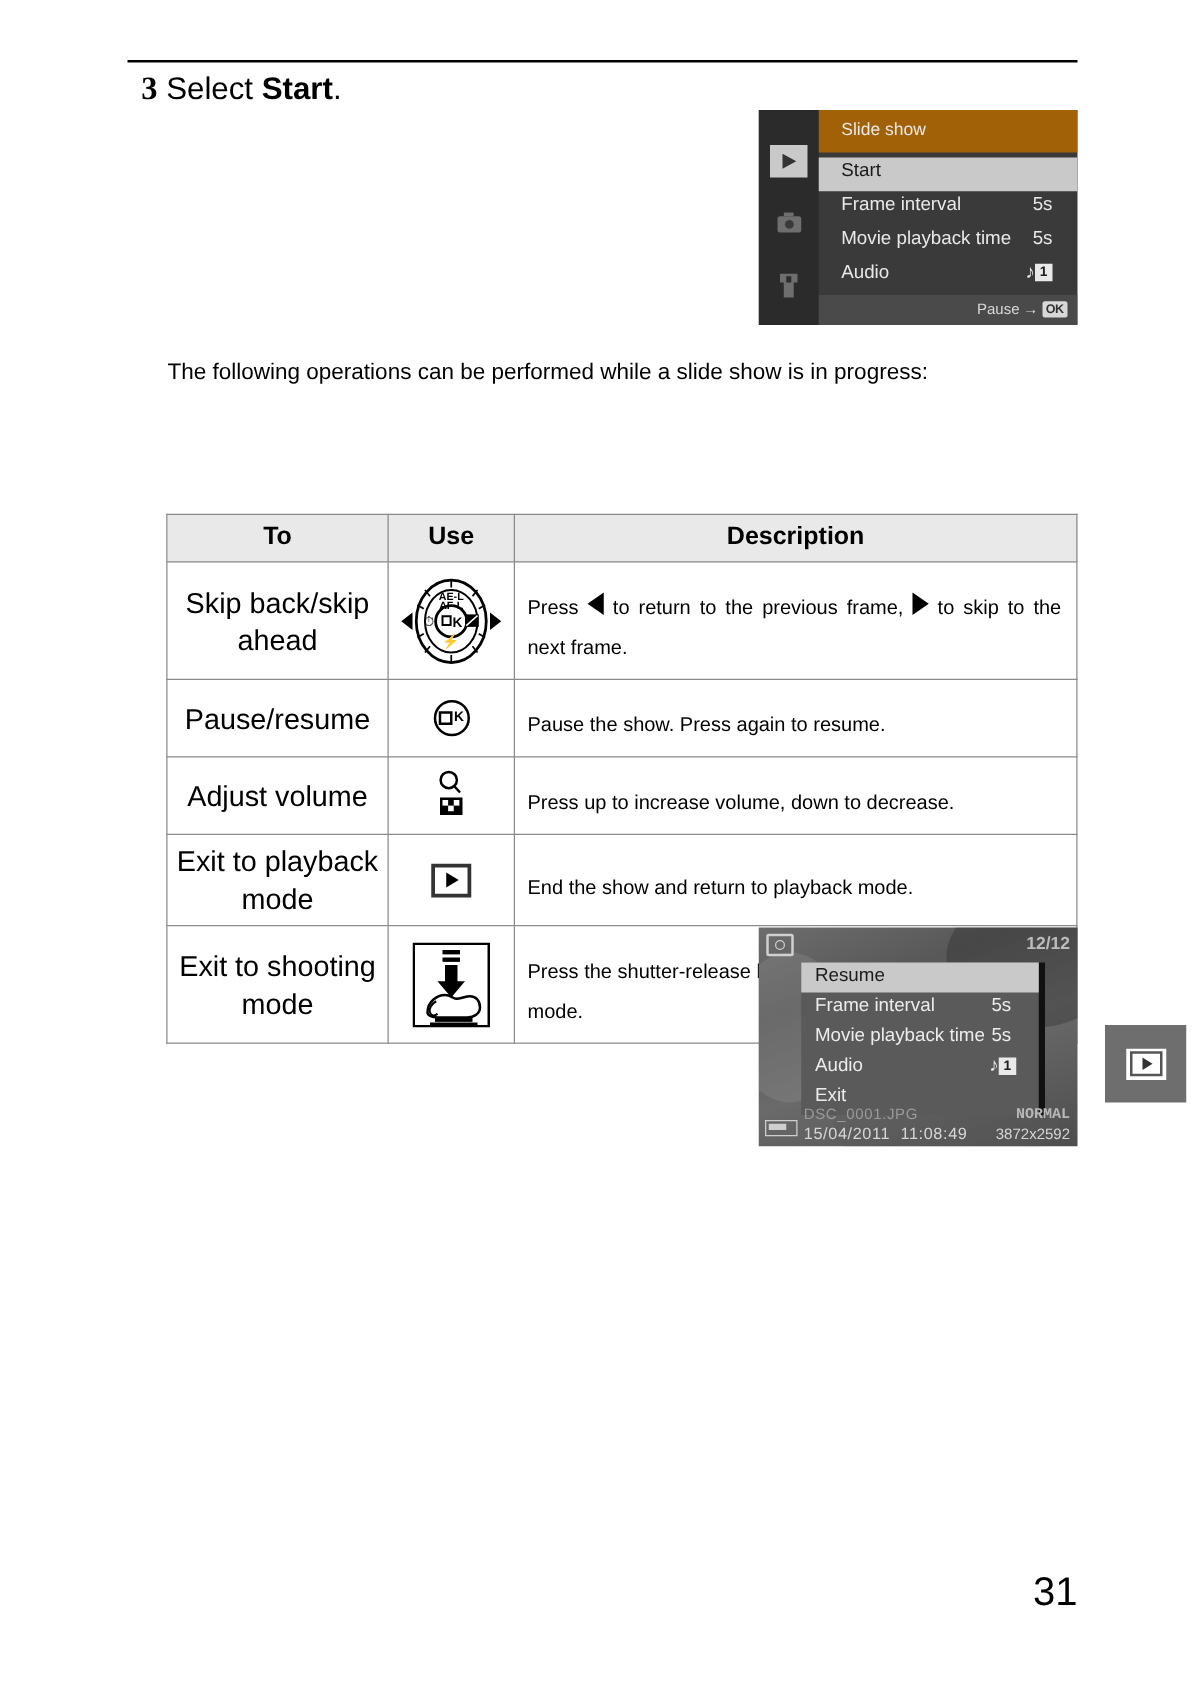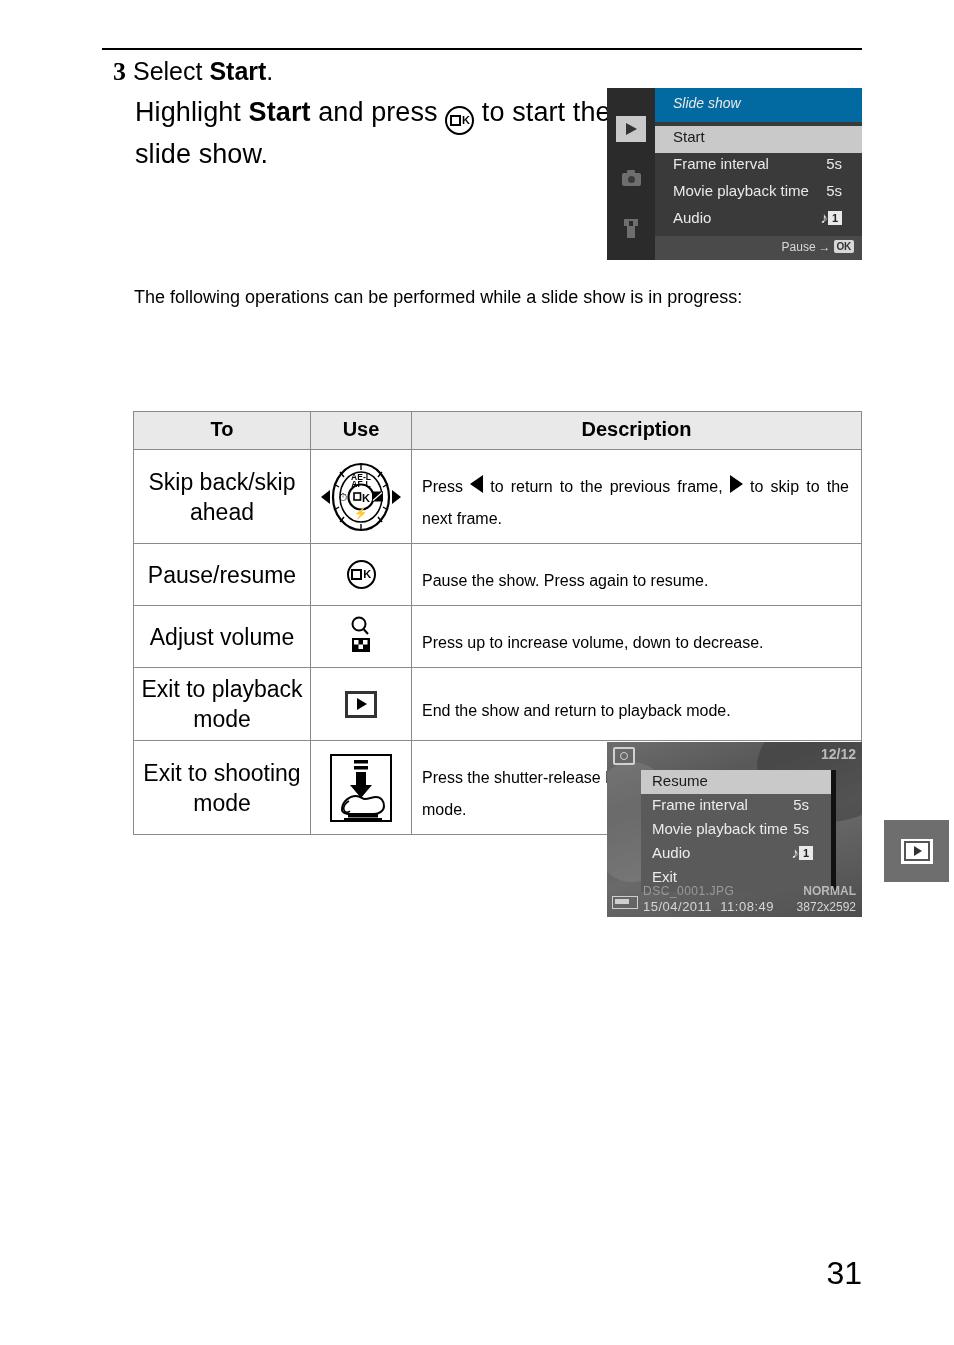--- a/index.html
+++ b/index.html
@@ -35,21 +35,21 @@
   .tri-right{border-top:9px solid transparent;border-bottom:9px solid transparent;border-left:13px solid #000;}
 
   
   .lcd1{position:absolute;left:607px;top:88px;width:255px;height:172px;background:#3a3a3a;overflow:hidden;}
   .lcd1 .tabcol{position:absolute;left:0;top:0;width:48px;height:100%;background:#2b2b2b;}
   .lcd1 .tabcol .tb{position:absolute;left:9px;width:30px;height:26px;display:flex;align-items:center;justify-content:center;}
   .lcd1 .tabcol .tb.sel{background:#c9c9c9;}
   .lcd1 .tabcol .tb1{top:28px;}
   .lcd1 .tabcol .tb2{top:78px;}
   .lcd1 .tabcol .tb3{top:128px;}
-  .lcd1 .titleb{position:absolute;left:48px;top:0;right:0;height:34px;background:#0369a1;font-style:italic;}
+  .lcd1 .titleb{position:absolute;left:48px;top:0;right:0;height:34px;background:#a16207;}
   .lcd1 .titleb span{position:absolute;left:18px;top:7px;font-size:14px;color:#e9e9e9;}
   .lcd1 .rows{position:absolute;left:48px;top:38px;right:0;}
   .lcd1 .row{position:relative;height:25px;padding:2px 12px 0 18px;font-size:15px;color:#e9e9e9;}
   .lcd1 .row.hl{background:#c9c9c9;color:#1a1a1a;}
   .lcd1 .row .val{position:absolute;right:20px;top:2px;font-size:15px;}
   .lcd1 .footer{position:absolute;left:48px;right:0;bottom:0;height:24px;background:#4a4a4a;}
   .lcd1 .footer .fx{position:absolute;right:8px;top:4px;font-size:12px;color:#d8d8d8;}
   .okbadge{display:inline-block;background:#d8d8d8;color:#333;font-size:10px;font-weight:bold;
            padding:1px 3px;border-radius:2px;vertical-align:1px;letter-spacing:-0.3px;}
   .numbadge{display:inline-block;background:#e9e9e9;color:#222;font-size:11px;font-weight:bold;
@@ -81,21 +81,21 @@
   .lcd2 .topicon:after{content:"";position:absolute;left:5px;top:3px;width:6px;height:6px;border:1.5px solid #d0d0d0;border-radius:50%;}
   .lcd2 .cnt{position:absolute;right:6px;top:4px;font-size:14px;color:#cfcfcf;font-weight:bold;opacity:.85;}
   .lcd2 .panel{position:absolute;left:34px;top:28px;width:190px;height:122px;background:#5a5a5a;border-right:5px solid #111;}
   .lcd2 .prow{position:relative;height:22px;padding:2px 10px 0 11px;font-size:15px;color:#ececec;}
   .lcd2 .prow.hl{background:#c9c9c9;color:#1b1b1b;}
   .lcd2 .prow .val{position:absolute;right:22px;top:2px;}
   .lcd2 .batt{position:absolute;left:5px;bottom:8px;width:24px;height:11px;border:1.5px solid #cfcfcf;}
   .lcd2 .batt:after{content:"";position:absolute;left:2px;top:2px;width:14px;height:5px;background:#cfcfcf;}
   .lcd2 .fname{position:absolute;left:36px;bottom:19px;font-size:12px;color:#9a9a9a;letter-spacing:.5px;}
   .lcd2 .dt{position:absolute;left:36px;bottom:3px;font-size:13px;color:#d6d6d6;letter-spacing:.5px;}
-  .lcd2 .qual{position:absolute;right:6px;bottom:19px;font-size:12px;color:#b8b8b8;font-weight:bold;}
+  .lcd2 .qual{position:absolute;right:6px;bottom:19px;font-size:12px;color:#b8b8b8;font-weight:bold;font-family:Liberation Mono, monospace;}
   .lcd2 .dims{position:absolute;right:6px;bottom:3px;font-size:12px;color:#d6d6d6;margin-top:48px;}
 
   
   .margin-tab{position:absolute;left:884px;top:820px;width:65px;height:62px;background:#6e6e6e;
               display:flex;align-items:center;justify-content:center;}
   .margin-tab .pbox{width:32px;height:25px;background:#fff;display:flex;align-items:center;justify-content:center;}
   .margin-tab .pbox .inner{width:22px;height:16px;border:2.5px solid #555;display:flex;align-items:center;justify-content:center;}
   .margin-tab .pbox .inner i{display:block;width:0;height:0;border-top:5px solid transparent;
                              border-bottom:5px solid transparent;border-left:8px solid #333;margin-left:2px;}
 
@@ -106,23 +106,20 @@
 <body>
 
 <div id="page">
 
   <div class="top-rule"></div>
 
   <div class="step-block">
     <div class="step-head">
       <span class="step-num">3</span>
       <span>Select </span><span class="lbl">Start</span><span>.</span>
-    </div>
-    <div class="step-body">
-      <span>Highlight </span><b>Start</b><span> and press </span><span class="ico ok-circle"><span class="sq"></span>K</span><span> to start the slide show.</span>
     </div>
   </div>
 
   <div class="lcd1">
     <div class="tabcol">
       <div class="tb tb1 sel">
         <span style="display:block;width:0;height:0;border-top:6px solid transparent;border-bottom:6px solid transparent;border-left:11px solid #333;"></span>
       </div>
       <div class="tb tb2">
         <span style="display:block;position:relative;width:19px;height:13px;background:#6e6e6e;border-radius:2px;">

